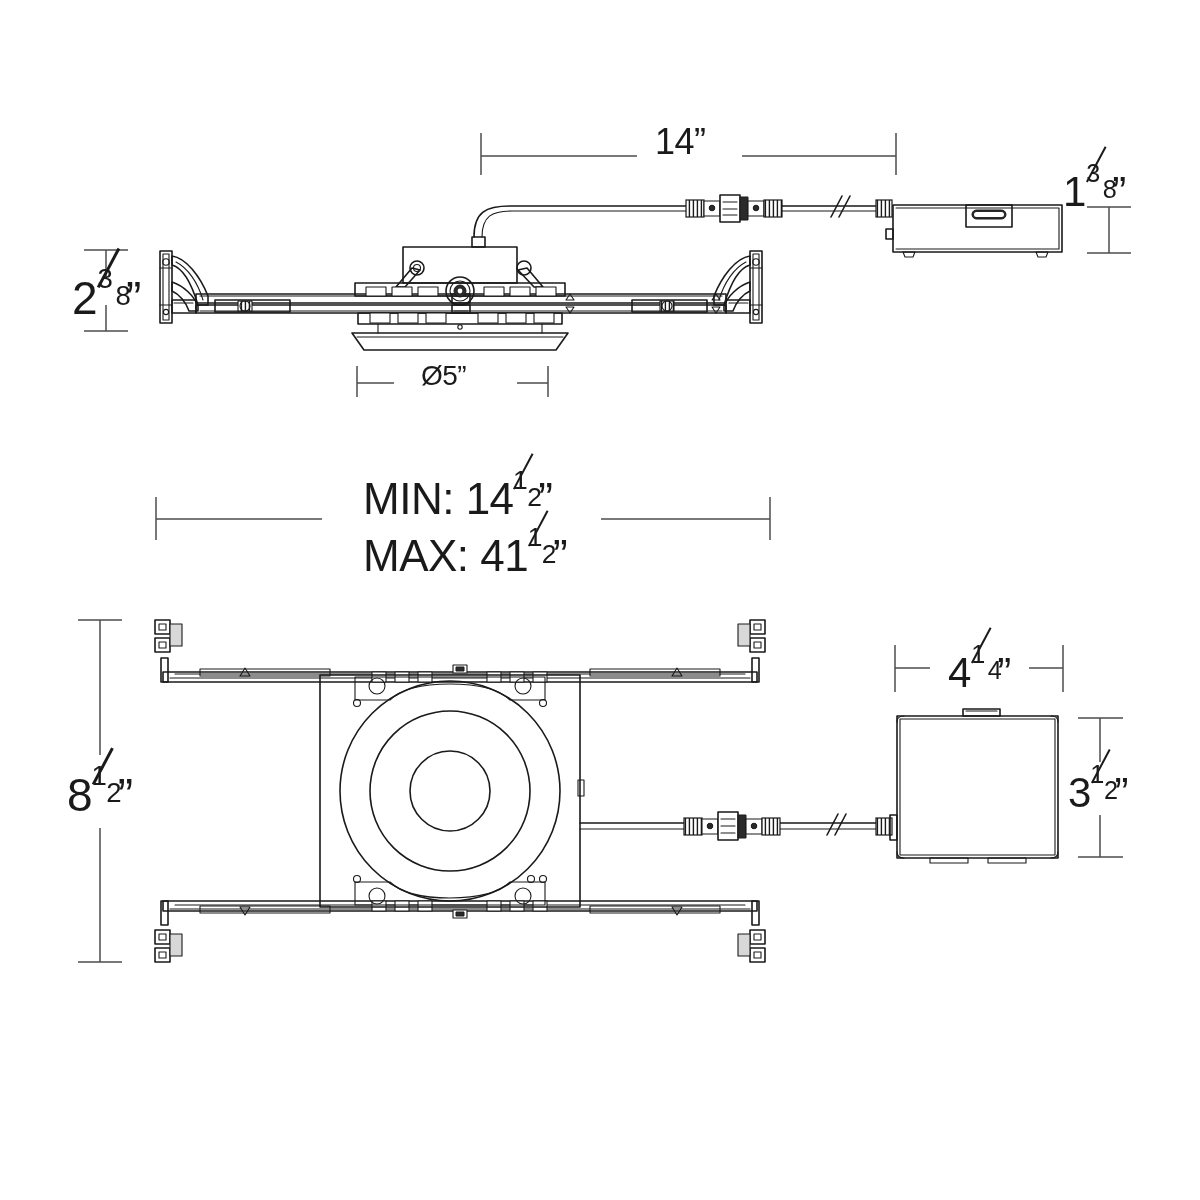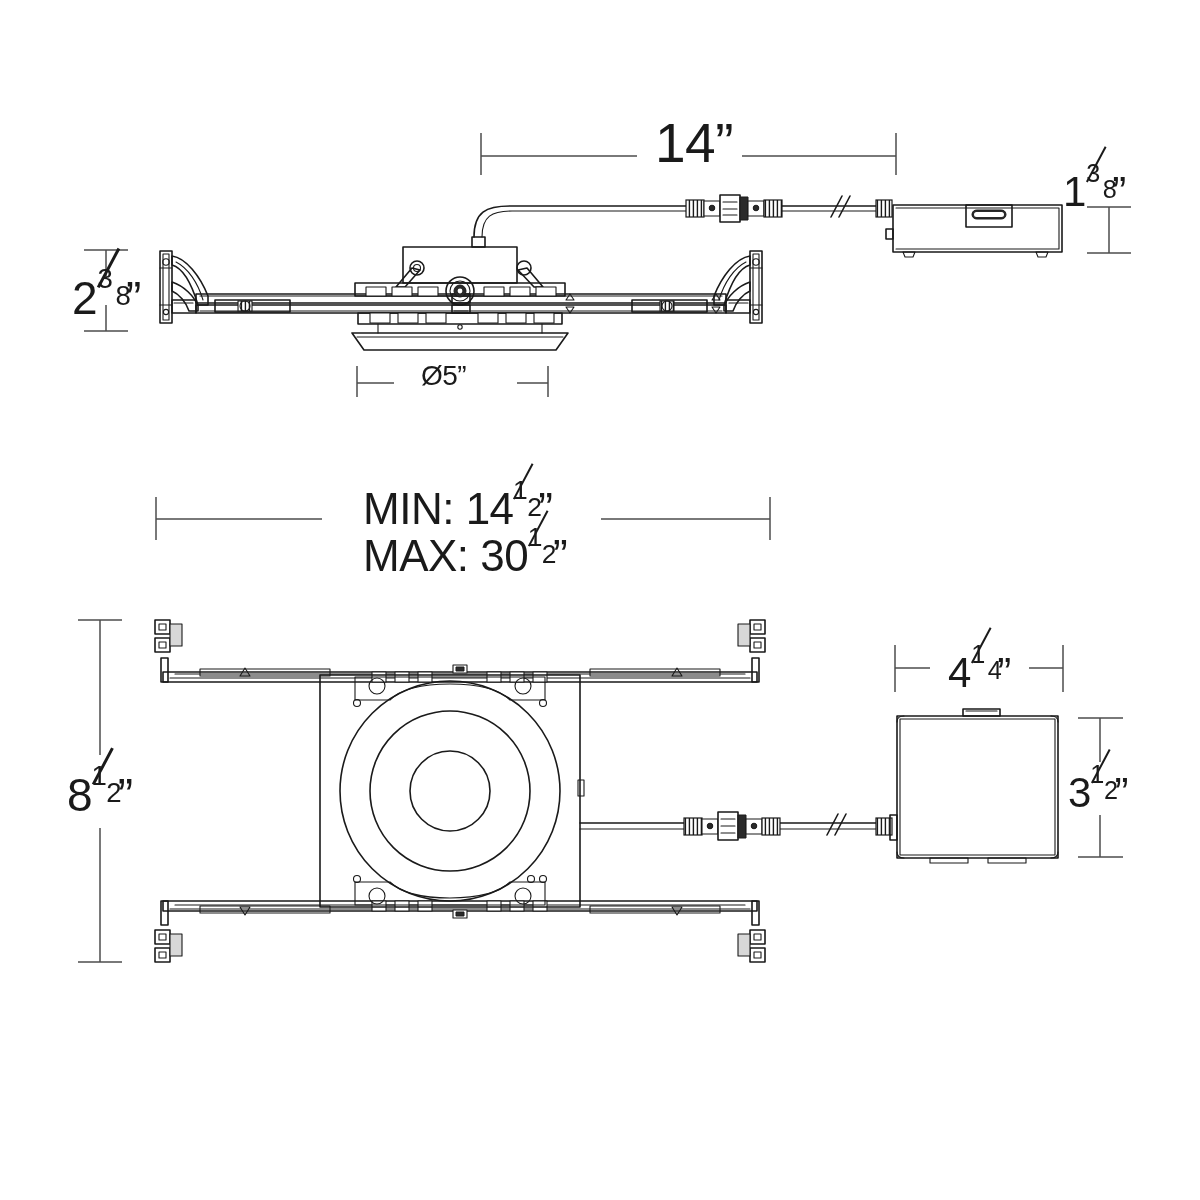--- a/index.html
+++ b/index.html
@@ -478,38 +478,38 @@
 
       <path class="ln" d="M890 815 L897 815 L897 840 L890 840 Z" fill="#ffffff"></path>
     </g>
 
   </svg>
 
   <div class="dim-label" style="left:72px; top:268px; font-size:46px;">
     <span>2</span><span class="frac"><span class="num">3</span><span class="bar"></span><span class="den">8</span></span><span class="inchmark">”</span>
   </div>
 
-  <div class="dim-label" style="left:655px; top:116px; font-size:55px;">
+  <div class="dim-label" style="left:655px; top:124px; font-size:36px;">
     <span>14</span><span class="inchmark">”</span>
   </div>
 
   <div class="dim-label" style="left:1063px; top:164px; font-size:42px;">
     <span>1</span><span class="frac"><span class="num">3</span><span class="bar"></span><span class="den">8</span></span><span class="inchmark">”</span>
   </div>
 
   <div class="dim-label" style="left:421px; top:362px; font-size:28px;">
     <span>Ø</span><span>5</span><span class="inchmark">”</span>
   </div>
 
-  <div class="dim-label" style="left:363px; top:470px; font-size:44px;margin-top:10px;">
+  <div class="dim-label" style="left:363px; top:470px; font-size:44px;">
     <span>MIN:</span>&nbsp;<span>14</span><span class="halffrac"><span class="num">1</span><span class="bar"></span><span class="den">2</span></span><span class="inchmark">”</span>
   </div>
 
   <div class="dim-label" style="left:363px; top:527px; font-size:44px;">
-    <span>MAX:</span>&nbsp;<span>30</span><span class="halffrac"><span class="num">1</span><span class="bar"></span><span class="den">2</span></span><span class="inchmark">”</span>
+    <span>MAX:</span>&nbsp;<span>41</span><span class="halffrac"><span class="num">1</span><span class="bar"></span><span class="den">2</span></span><span class="inchmark">”</span>
   </div>
 
   <div class="dim-label" style="left:67px; top:765px; font-size:46px;">
     <span>8</span><span class="halffrac"><span class="num">1</span><span class="bar"></span><span class="den">2</span></span><span class="inchmark">”</span>
   </div>
 
   <div class="dim-label" style="left:948px; top:645px; font-size:42px;">
     <span>4</span><span class="frac"><span class="num">1</span><span class="bar"></span><span class="den">4</span></span><span class="inchmark">”</span>
   </div>
 

